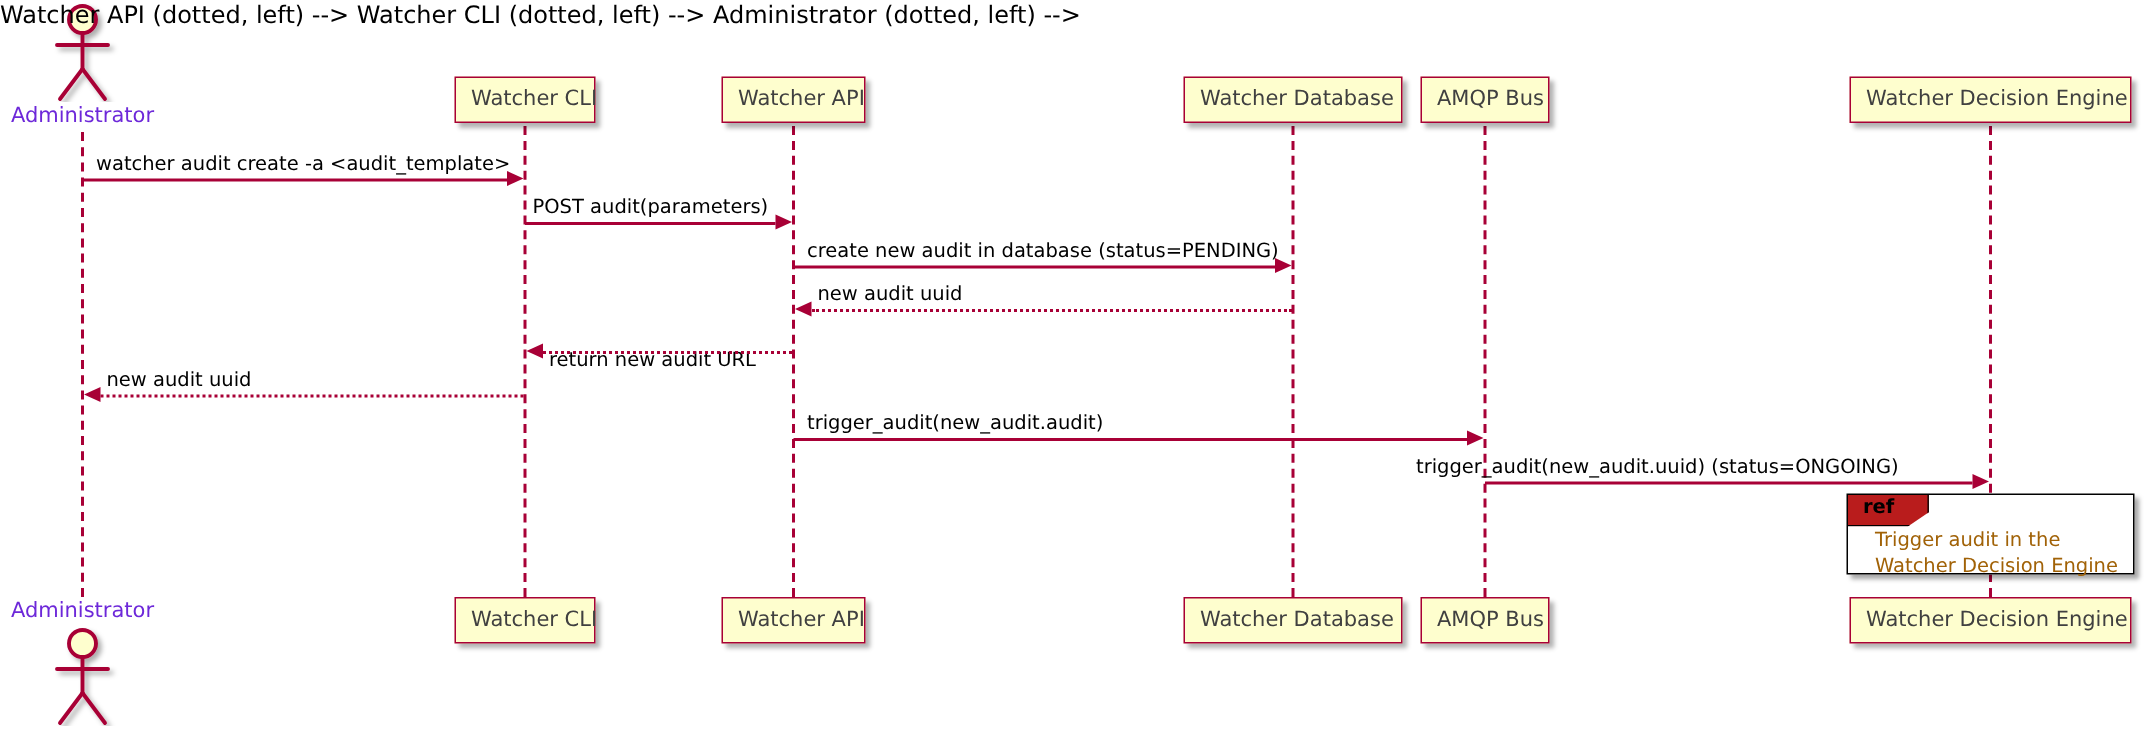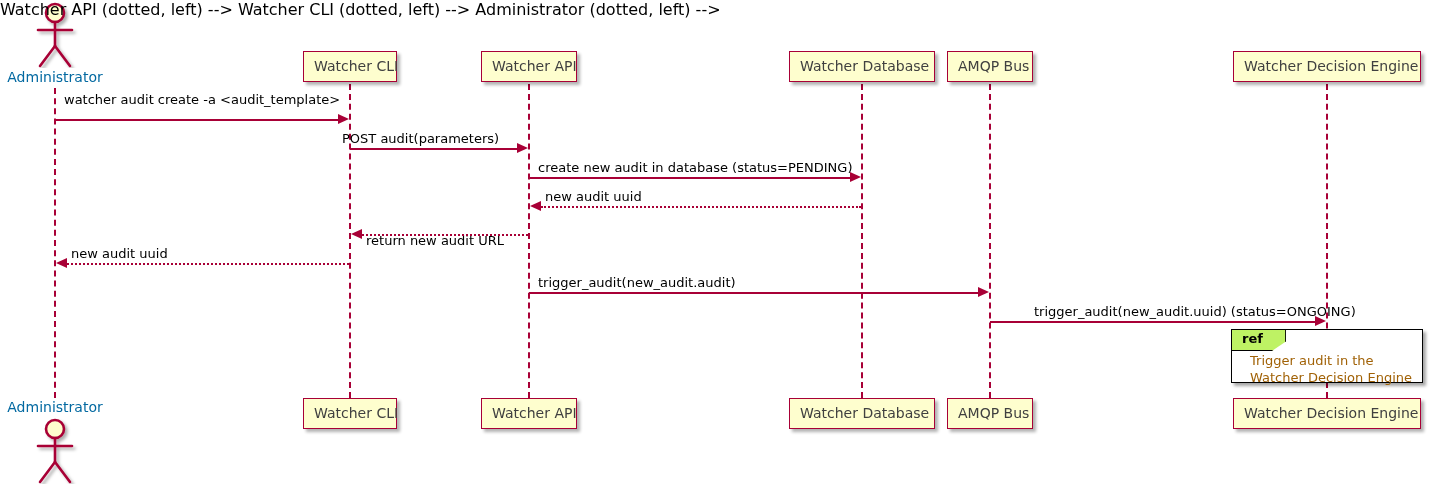--- a/index.html
+++ b/index.html
@@ -41,21 +41,21 @@
     text-align: center;
     white-space: nowrap;
     padding: 7px 10px 8px 10px;
     box-shadow: 3px 3px 3px rgba(0,0,0,0.30);
   }
   
   .actor-wrap { position: absolute; }
   .actor-label {
     position: absolute;
     font-size: 14px;
-    color: #0369a1;
+    color: #6d28d9;
     white-space: nowrap;
     text-align: center;
   }
   
   .msg-line {
     position: absolute;
     height: 0;
     border-top: 2px solid #A80036;
   }
   .msg-line.dotted {
@@ -85,21 +85,21 @@
   .ref-box {
     position: absolute;
     box-sizing: border-box;
     background: #FFFFFF;
     border: 1.5px solid #000000;
     box-shadow: 3px 3px 3px rgba(0,0,0,0.35);
   }
   .ref-tag {
     position: absolute;
     left: 0; top: 0;
-    background: #bef264;
+    background: #b91c1c;
     border-right: 1.5px solid #000000;
     border-bottom: 1.5px solid #000000;
     font-size: 13px;
     font-weight: bold;
     color: #000000;
     padding: 2px 22px 3px 10px;
     line-height: 1.15;
     clip-path: polygon(0 0, 100% 0, 100% 55%, 74% 100%, 0 100%);
   }
   .ref-body {
@@ -161,26 +161,26 @@
     </div>
 
     <div class="participant" style="left:1233px; top:51px; width:188px;">
       <span>Watcher Decision Engine</span>
     </div>
   </div>
 
   <div class="layer">
 
     
-    <div class="msg-label" style="left:64px; top:92px;text-align:right;">watcher audit create -a &lt;audit_template&gt;</div>
+    <div class="msg-label" style="left:64px; top:102px;text-align:right;">watcher audit create -a &lt;audit_template&gt;</div>
     <div class="msg-line" style="left:55px; top:119px; width:284px;"></div>
     <div class="arrow-head arrow-right" style="left:338px; top:114px;"></div>
 
     
-    <div class="msg-label" style="left:342px; top:131px;">POST audit(parameters)</div>
+    <div class="msg-label" style="left:355px; top:131px;">POST audit(parameters)</div>
     <div class="msg-line" style="left:350px; top:148px; width:167px;"></div>
     <div class="arrow-head arrow-right" style="left:517px; top:143px;"></div>
 
     
     <div class="msg-label" style="left:538px; top:160px;">create new audit in database (status=PENDING)</div>
     <div class="msg-line" style="left:529px; top:177px; width:321px;"></div>
     <div class="arrow-head arrow-right" style="left:850px; top:172px;"></div>
 
      Watcher API (dotted, left) --&gt;
     <div class="msg-label" style="left:545px; top:189px;">new audit uuid</div>
@@ -196,21 +196,21 @@
     <div class="msg-label" style="left:71px; top:246px;">new audit uuid</div>
     <div class="msg-line dotted" style="left:67px; top:263px; width:282px;"></div>
     <div class="arrow-head arrow-left" style="left:56px; top:258px;"></div>
 
     
     <div class="msg-label" style="left:538px; top:275px;">trigger_audit(new_audit.audit)</div>
     <div class="msg-line" style="left:529px; top:292px; width:449px;"></div>
     <div class="arrow-head arrow-right" style="left:978px; top:287px;"></div>
 
     
-    <div class="msg-label" style="left:1034px; top:304px;">trigger_audit(new_audit.uuid) (status=ONGOING)</div>
+    <div class="msg-label" style="left:944px; top:304px;">trigger_audit(new_audit.uuid) (status=ONGOING)</div>
     <div class="msg-line" style="left:990px; top:321px; width:325px;"></div>
     <div class="arrow-head arrow-right" style="left:1315px; top:316px;"></div>
   </div>
 
   <div class="ref-box" style="left:1231px; top:329px; width:192px; height:54px;">
     <div class="ref-tag">ref</div>
     <div class="ref-body" style="left:18px; top:22px; width:176px;">Trigger audit in the
 Watcher Decision Engine</div>
   </div>
 

